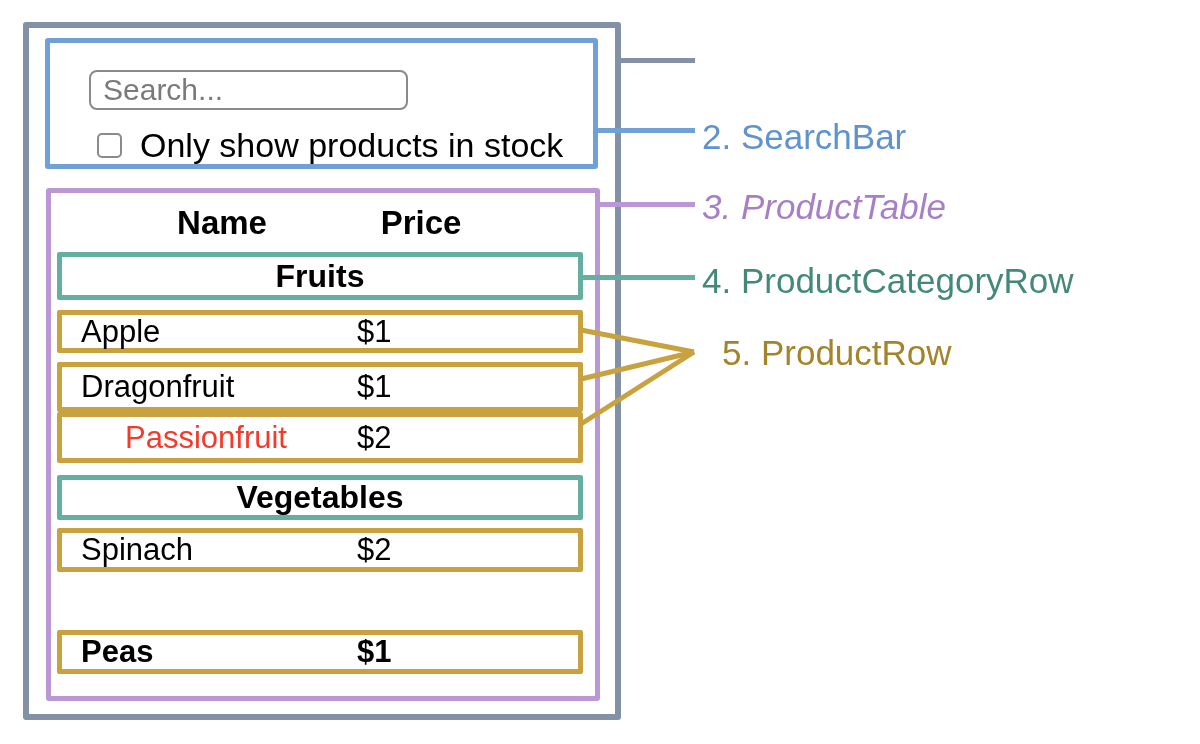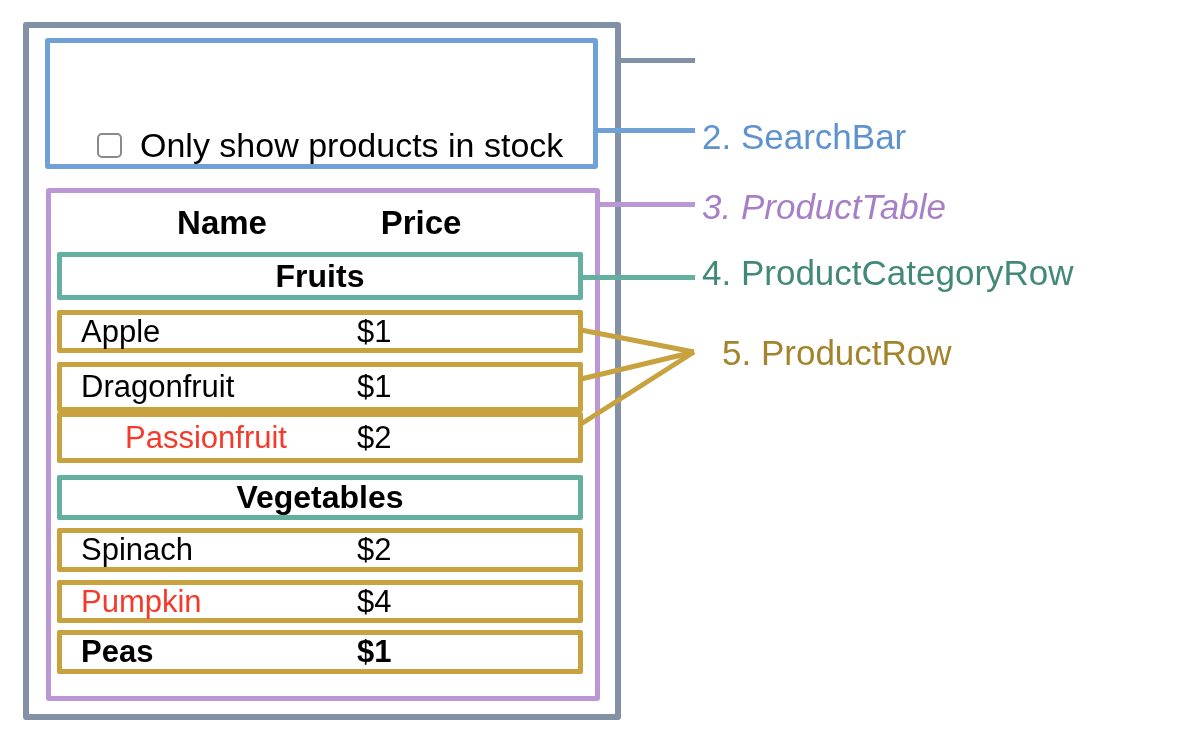--- a/index.html
+++ b/index.html
@@ -71,31 +71,32 @@
 
   .gold-lines { position: absolute; left: 0; top: 0; width: 1200px; height: 744px; z-index: 6; pointer-events: none; }
 
   .legend-item {
     position: absolute; left: 702px; transform: translateY(-50%);
     font-size: 35px; white-space: nowrap; z-index: 7;
   }
   .lg1 { top: 67px;  color: var(--c-label_slate); }
   .lg2 { top: 137px; color: var(--c-label_blue); }
   .lg3 { top: 207px; color: var(--c-label_purple); font-style: italic; }
-  .lg4 { top: 273px; color: var(--c-label_teal); text-align: center; }
+  .lg4 { top: 281px; color: var(--c-label_teal); text-align: center; }
   .lg5 { top: 353px; color: var(--c-label_gold); margin-left: 20px; }
 </style>
 </head>
 <body>
 
 <div class="canvas">
 
   <div class="box outer-box"></div>
 
   <div class="box search-box"></div>
+  <input class="search-input" type="text" placeholder="Search..." style="">
   <input class="checkbox" type="checkbox" style="">
   <span class="checkbox-label">Only show products in stock</span>
 
   <div class="box table-box"></div>
   <span class="th th-name">Name</span>
   <span class="th th-price">Price</span>
 
   <div class="row category" style="top:252px;height:48px;">
     <span class="cat-label">Fruits</span>
   </div>
@@ -111,24 +112,20 @@
     <span class="cell-name red">Passionfruit</span>
     <span class="cell-price">$2</span>
   </div>
   <div class="row category" style="top:475px;height:45px;">
     <span class="cat-label">Vegetables</span>
   </div>
   <div class="row" style="top:528px;height:44px;">
     <span class="cell-name">Spinach</span>
     <span class="cell-price">$2</span>
   </div>
-  <div class="row" style="top:580px;height:43px;">
-    <span class="cell-name red">Pumpkin</span>
-    <span class="cell-price">$4</span>
-  </div>
   <div class="row" style="top:630px;height:44px;font-weight:bold;">
     <span class="cell-name">Peas</span>
     <span class="cell-price">$1</span>
   </div>
 
   <div class="conn conn-1"></div>
   <div class="conn conn-2"></div>
   <div class="conn conn-3"></div>
   <div class="conn conn-4"></div>
 

